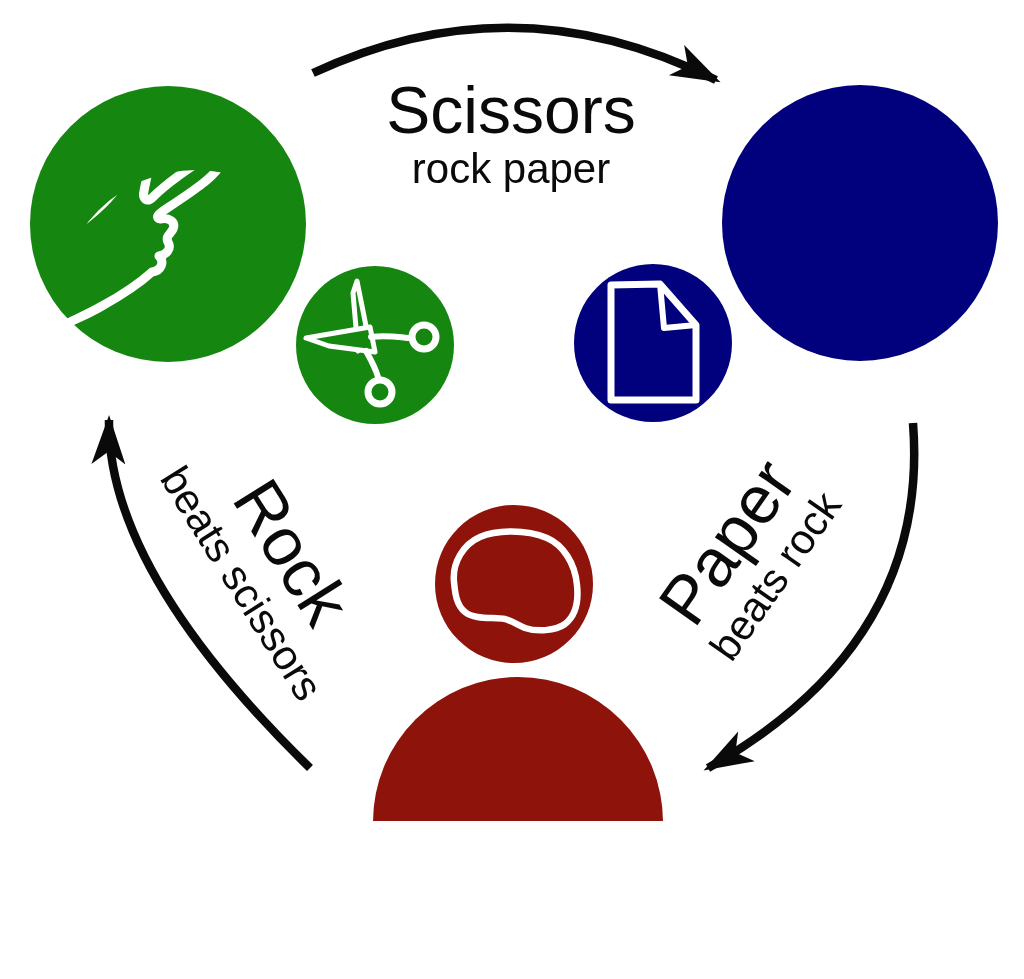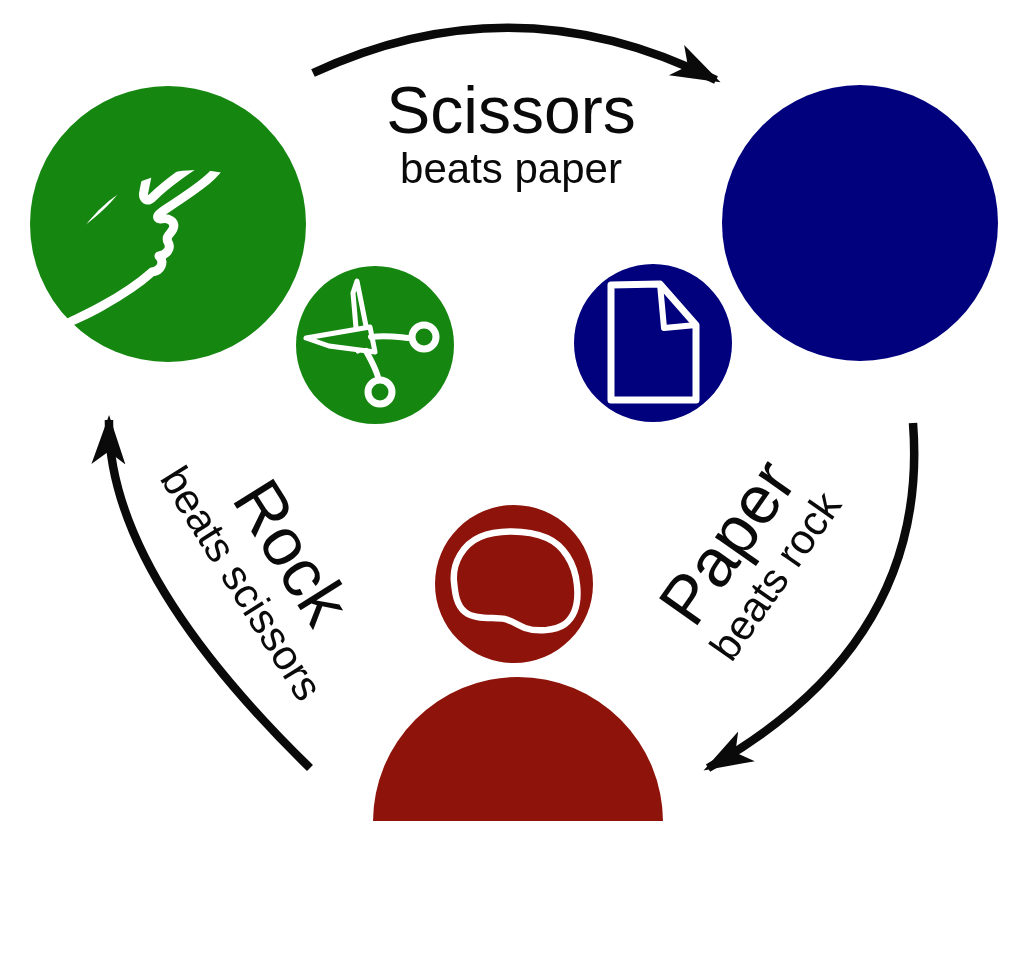--- a/index.html
+++ b/index.html
@@ -162,21 +162,21 @@
              C 152 188, 122 206, 97 222
              C 80 233, 60 244, 44 252"></path>
         <path fill="none" stroke="var(--line-white)" stroke-width="8" stroke-linecap="round" d="M 150 78 L 178 80 C 183 81, 186 85, 183 89
              M 184 97 C 178 101, 172 102, 167 100"></path>
       </g>
     </g>
   </svg>
 
   <div class="label label-top">
     <div class="winner">Scissors</div>
-    <div class="phrase">beats paper</div>
+    <div class="phrase">rock paper</div>
   </div>
 
   <div class="label label-left">
     <div class="winner">Rock</div>
     <div class="phrase">beats scissors</div>
   </div>
 
   <div class="label label-right">
     <div class="winner">Paper</div>
     <div class="phrase">beats rock</div>

